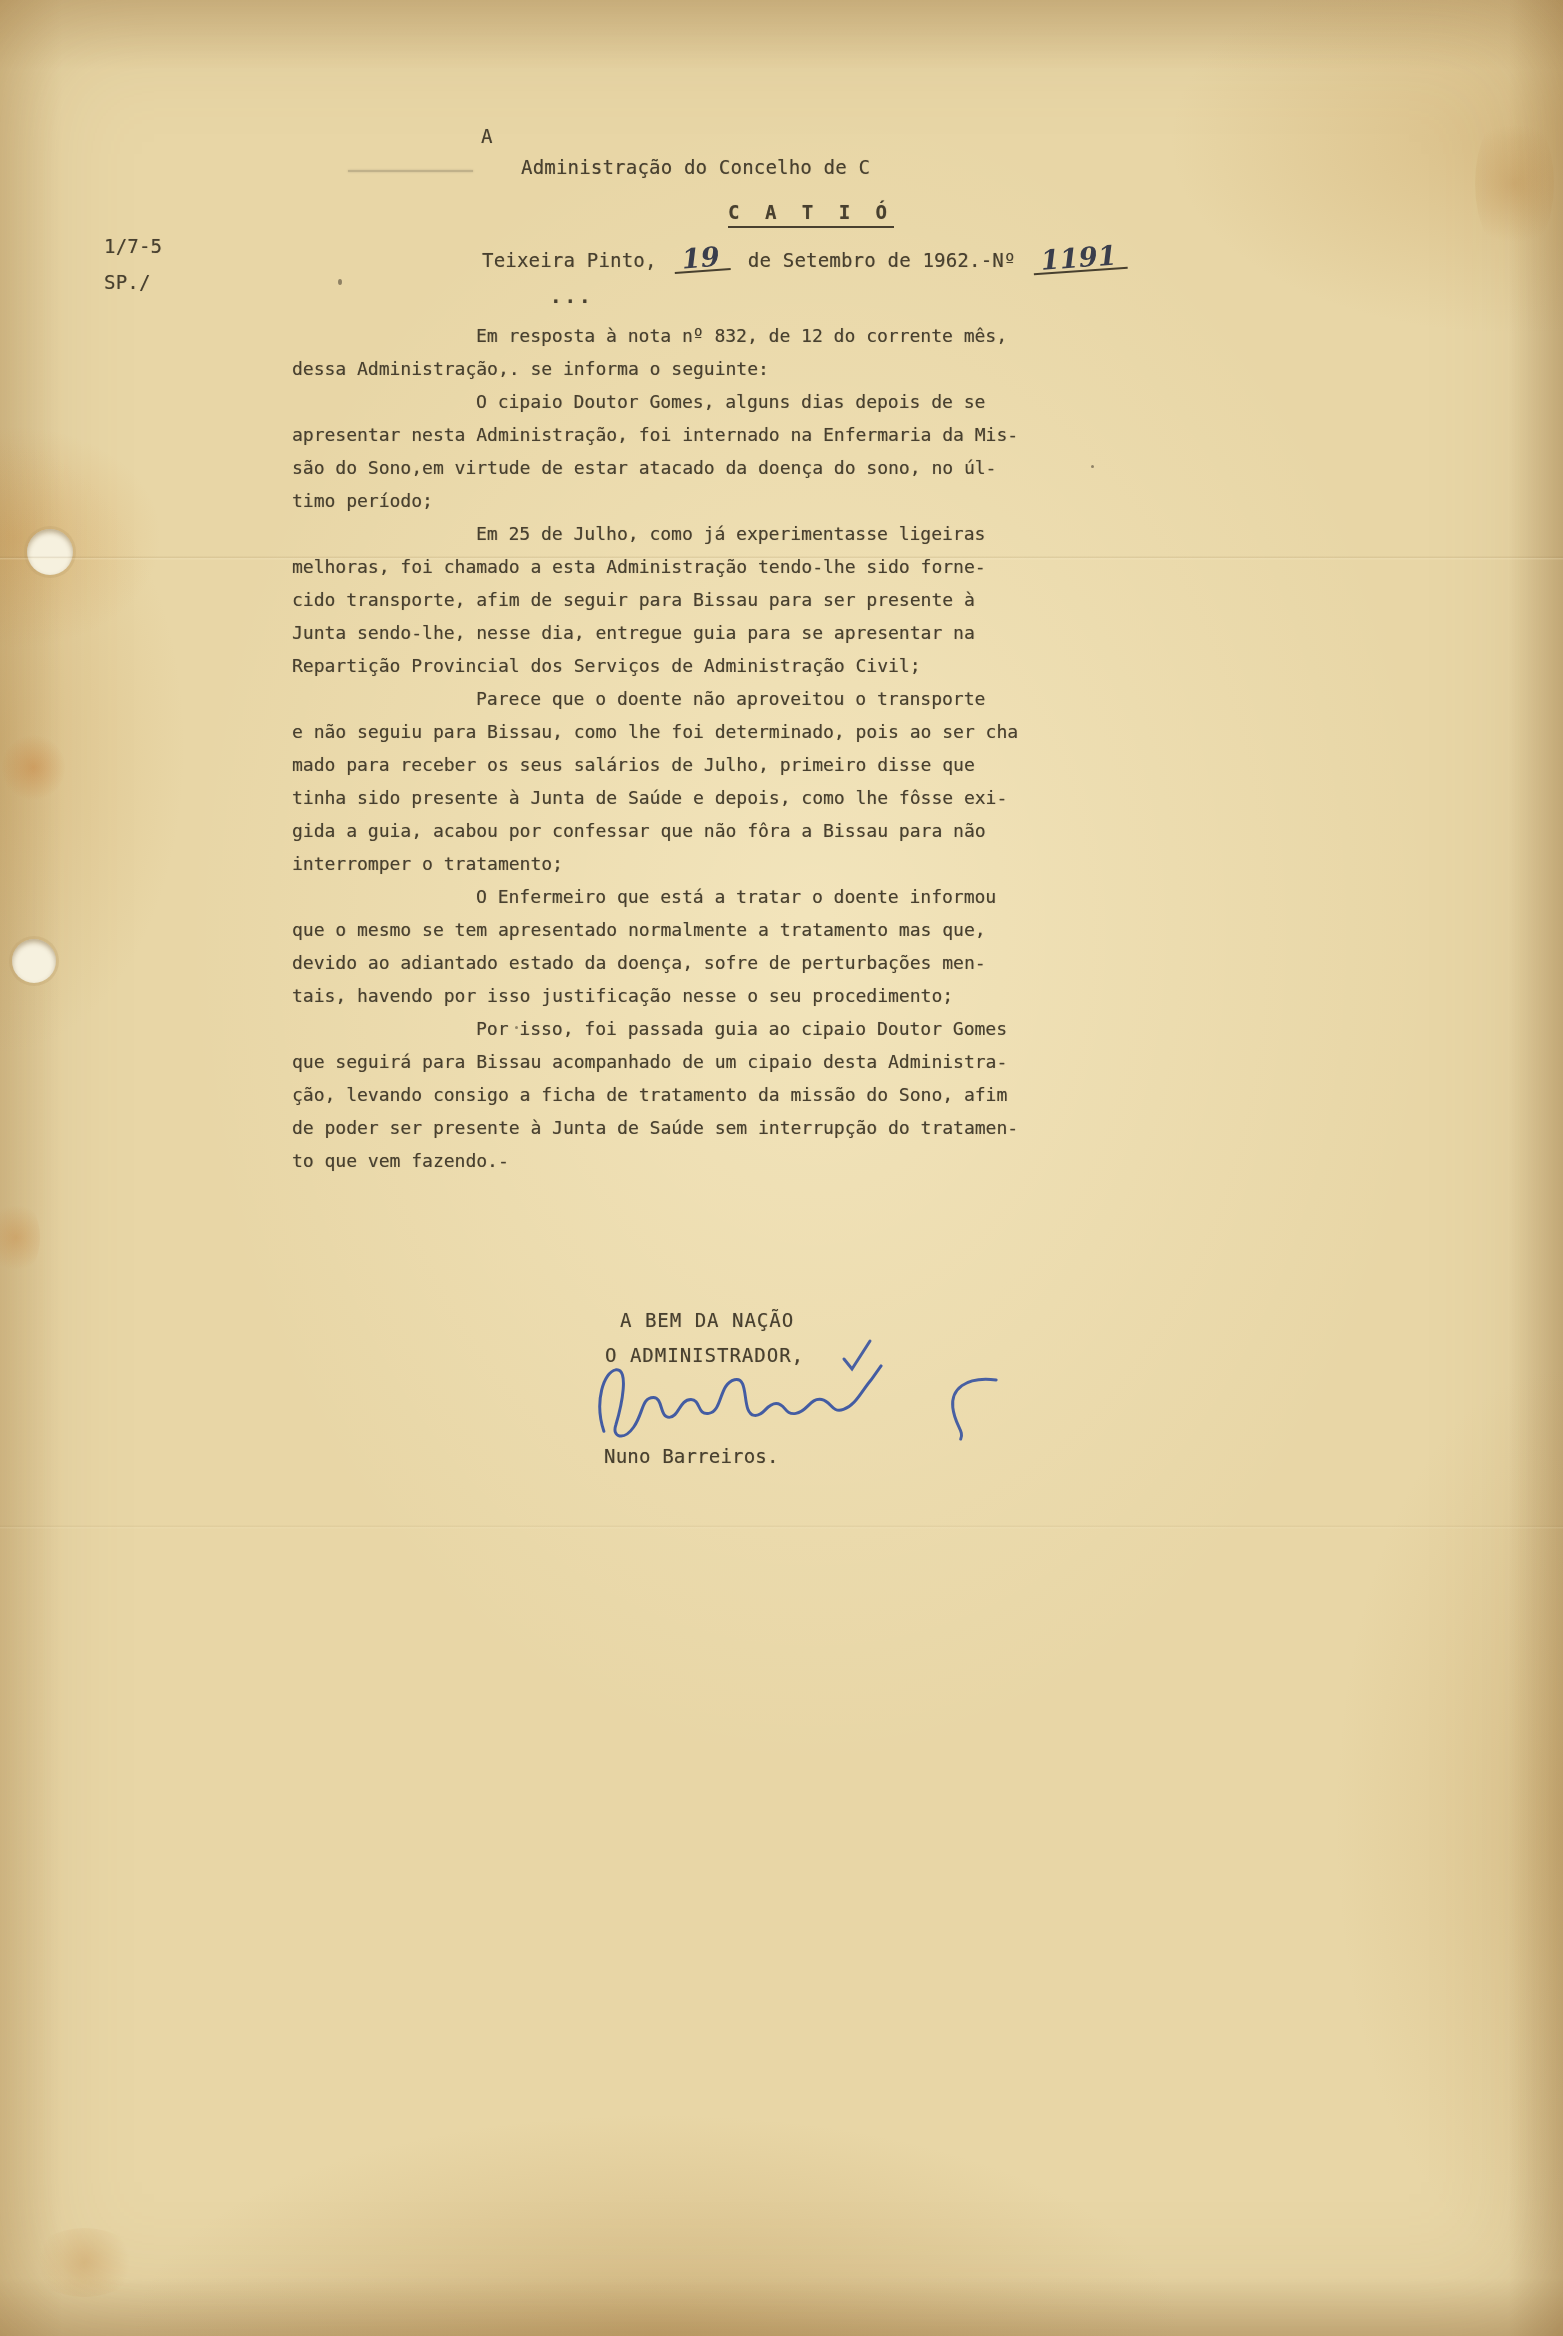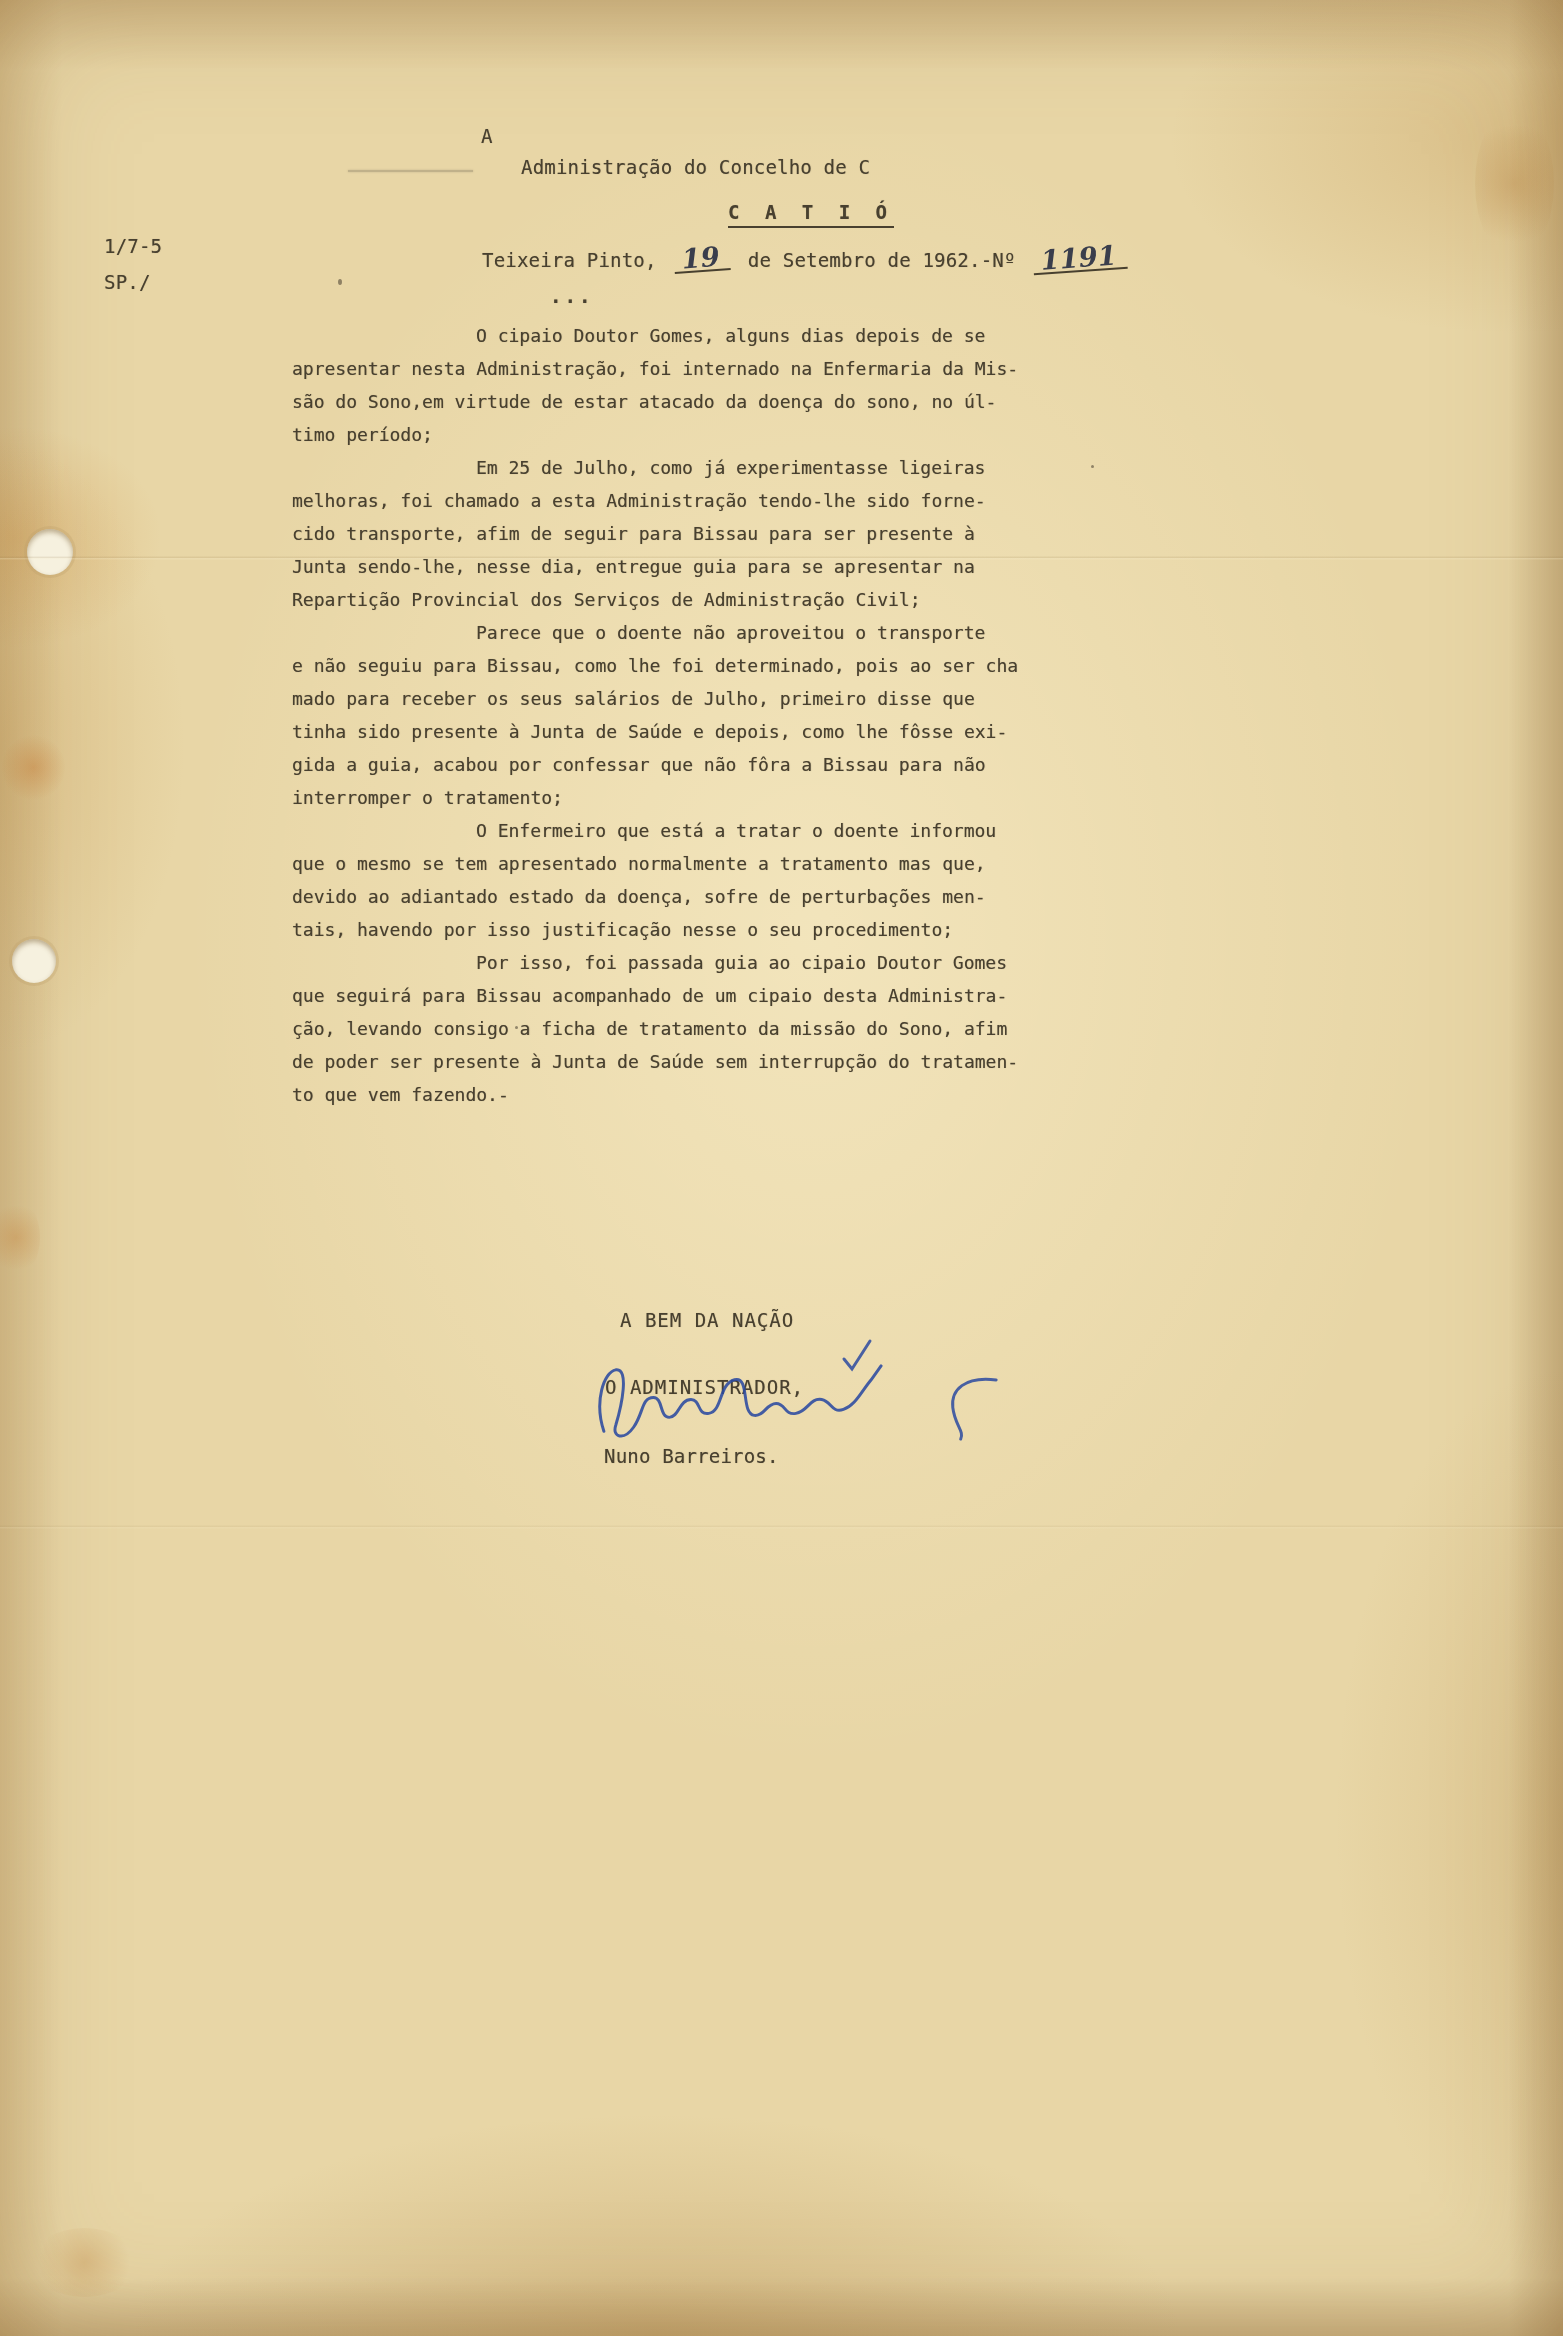--- a/index.html
+++ b/index.html
@@ -34,21 +34,21 @@
   .hand { font-family:"DejaVu Serif","Liberation Serif",serif; font-style:italic; font-weight:bold;
           font-size:27px; color:#3a3e4c; display:inline-block; transform:rotate(-4deg);
           text-shadow:none; line-height:20px; }
   .u-ink { border-bottom:2px solid #48402f; padding:0 10px 2px 8px; margin:0 6px; }
   .dots { left:550px; top:285px; font-weight:bold; letter-spacing:3px; }
   .body-text { position:absolute; left:292px; top:319px; width:764px;
                font-size:18px; line-height:33px;
                text-shadow:0.3px 0.4px 0.7px rgba(62,54,40,0.45); }
   .para { white-space:pre-wrap; text-indent:184px; }
   .closing-motto { left:620px; top:1309px; letter-spacing:1px; }
-  .closing-title { left:605px; top:1344px; letter-spacing:1px;margin-top:32px; }
+  .closing-title { left:605px; top:1344px; letter-spacing:1px; }
   .signatory { left:604px; top:1445px;text-align:right; }
   .sig-svg { position:absolute; left:586px; top:1354px; }
   .tick-svg { position:absolute; left:838px; top:1337px; }
   .mark-svg { position:absolute; left:939px; top:1372px; }
   .hole { position:absolute; background:#f6f1df; border-radius:50%;
           box-shadow: inset 0 3px 5px rgba(120,90,45,0.45), 0 0 0 3px rgba(190,160,105,0.30); }
   .hole-1 { left:27px; top:529px; width:46px; height:46px; }
   .hole-2 { left:12px; top:939px; width:44px; height:44px; }
   .crease { position:absolute; left:0; width:100%; height:4px;
             background:linear-gradient(180deg, rgba(120,90,40,0), rgba(120,90,40,0.14), rgba(255,246,216,0.25), rgba(120,90,40,0)); }
@@ -100,20 +100,22 @@
   <div class="tw dateline">
     <span>Teixeira Pinto,</span>
     <span class="hand u-ink">19</span>
     <span>de Setembro de 1962.-Nº</span>
     <span class="hand u-ink">1191</span>
   </div>
 
   <div class="tw dots">...</div>
 
   <div class="body-text">
+    <div class="para">Em resposta à nota nº 832, de 12 do corrente mês,
+dessa Administração,. se informa o seguinte:</div>
     <div class="para">O cipaio Doutor Gomes, alguns dias depois de se
 apresentar nesta Administração, foi internado na Enfermaria da Mis-
 são do Sono,em virtude de estar atacado da doença do sono, no úl-
 timo período;</div>
     <div class="para">Em 25 de Julho, como já experimentasse ligeiras
 melhoras, foi chamado a esta Administração tendo-lhe sido forne-
 cido transporte, afim de seguir para Bissau para ser presente à
 Junta sendo-lhe, nesse dia, entregue guia para se apresentar na
 Repartição Provincial dos Serviços de Administração Civil;</div>
     <div class="para">Parece que o doente não aproveitou o transporte

